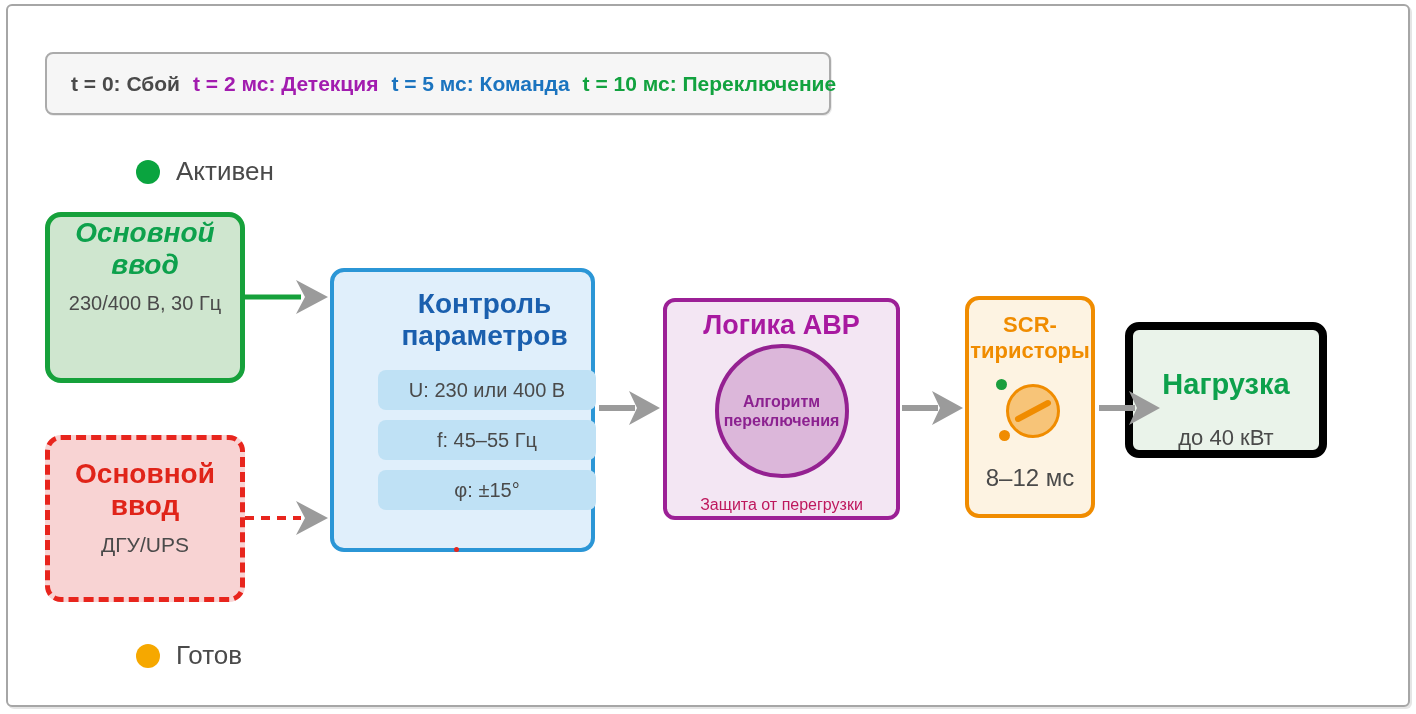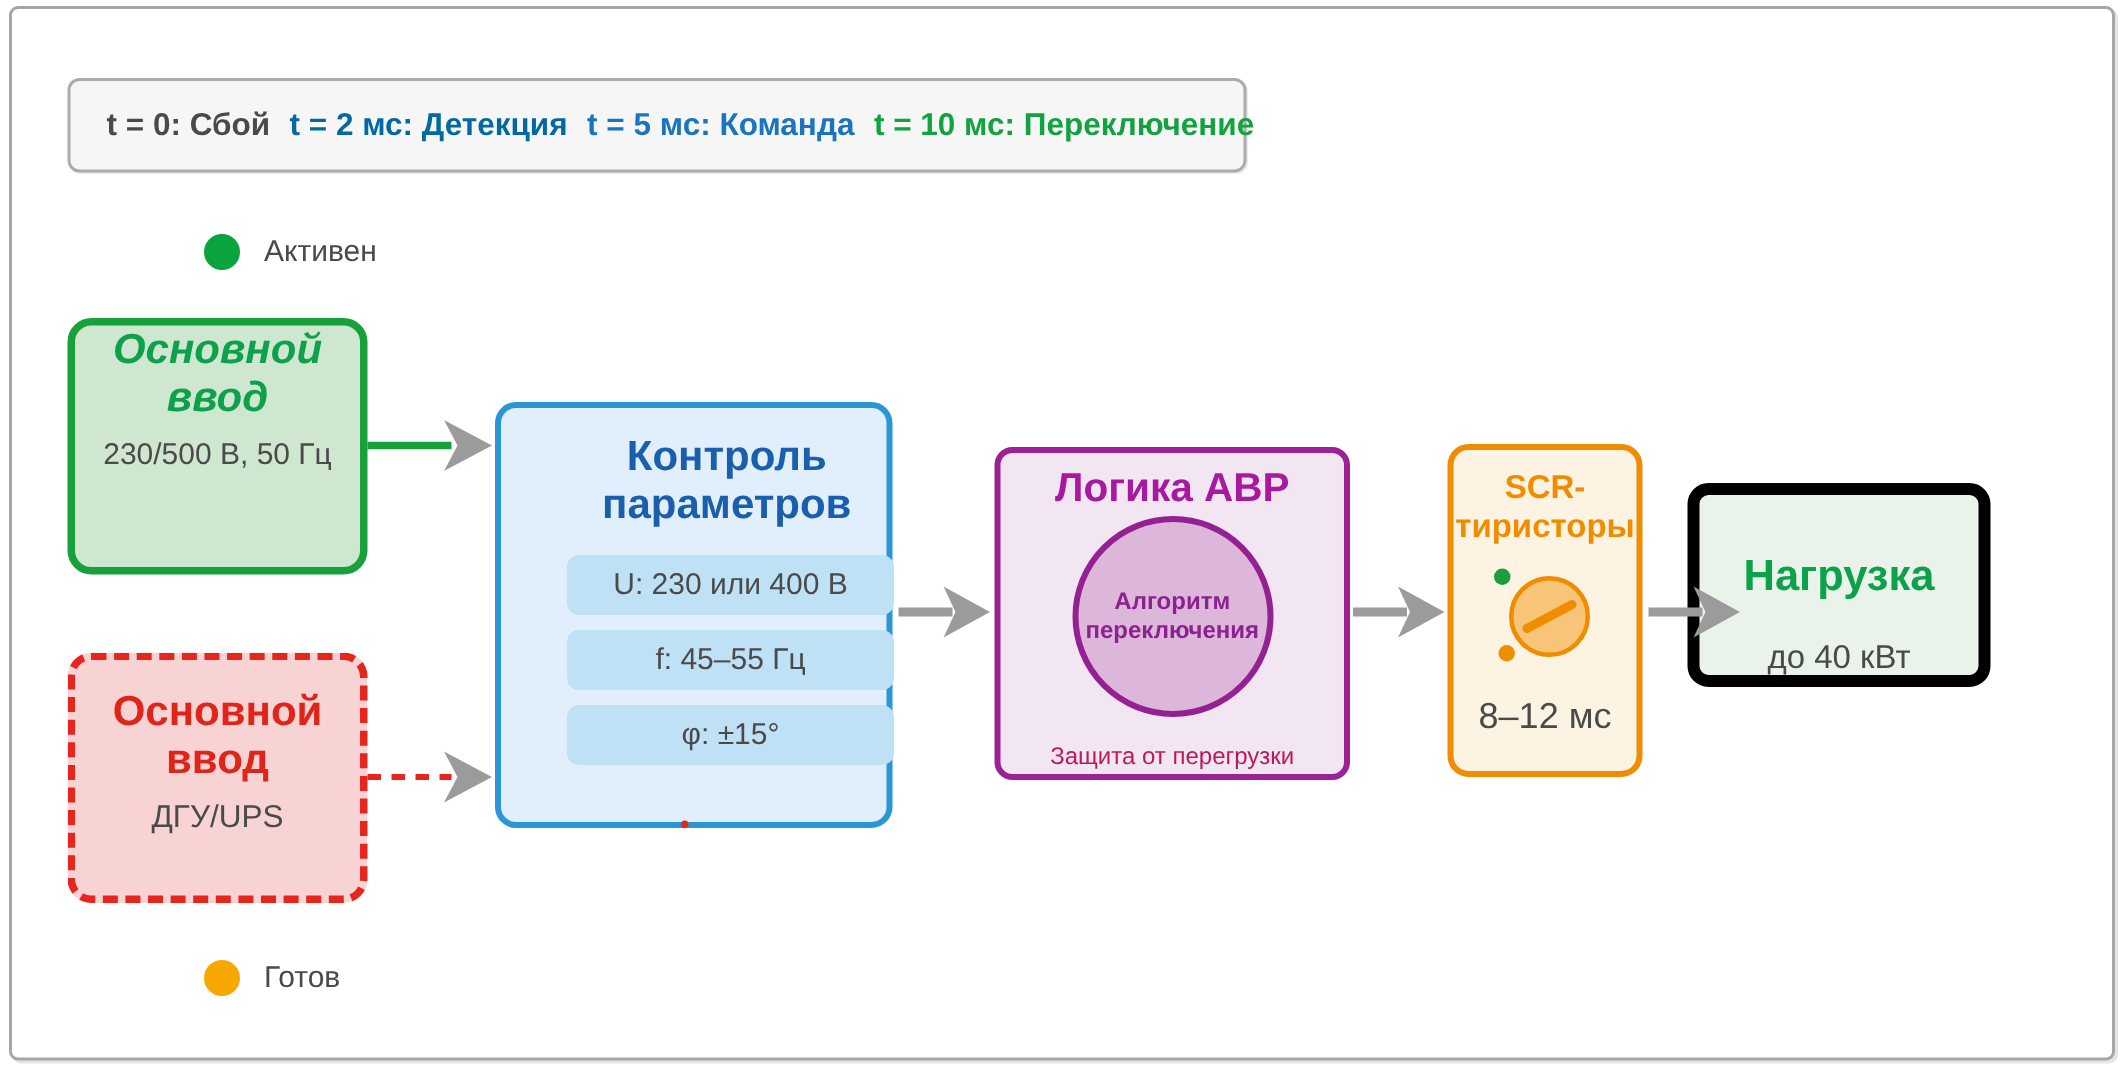--- a/index.html
+++ b/index.html
@@ -20,28 +20,28 @@
 
   
   .timeline {
     position: absolute; left: 45px; top: 52px; width: 786px; height: 63px;
     background: #f6f6f6; border: 2px solid #ababab; border-radius: 8px;
     display: flex; align-items: center; padding-left: 24px; gap: 13px;
     box-shadow: 1px 1px 0 rgba(0,0,0,0.08);
   }
   .timeline .t-item { font-size: 21px; font-weight: bold; white-space: nowrap; }
   .t0  { color: #4a4a4a; }
-  .t2  { color: #0369a1; }
+  .t2  { color: #a21caf; }
   .t5  { color: #1b74bf; }
   .t10 { color: #12a23f; }
 
   
   .status { position: absolute; display: flex; align-items: center; gap: 16px; }
   .status .dot { width: 24px; height: 24px; border-radius: 50%; }
-  .status .lbl { font-size: 20px; color: #4a4a4a; }
+  .status .lbl { font-size: 26px; color: #4a4a4a; }
   .status-active { left: 136px; top: 156px; }
   .status-active .dot { background: #0aa43f; }
   .status-ready { left: 136px; top: 640px; }
   .status-ready .dot { background: #f6a800; }
 
   
   .node { position: absolute; text-align: center; }
 
   .main-box {
     left: 45px; top: 212px; width: 200px; height: 171px;
@@ -132,21 +132,21 @@
     <span class="lbl">Активен</span>
   </div>
 
   <div class="status status-ready">
     <span class="dot"></span>
     <span class="lbl">Готов</span>
   </div>
 
   <div class="node main-box">
     <div class="title">Основной ввод</div>
-    <div class="sub">230/500 В, 50 Гц</div>
+    <div class="sub">230/400 В, 30 Гц</div>
   </div>
 
   <div class="node reserve-box">
     <div class="title">Основной ввод</div>
     <div class="sub">ДГУ/UPS</div>
   </div>
 
   <div class="node monitor-box">
     <div class="title">Контроль параметров</div>
     <div class="param-rows">

